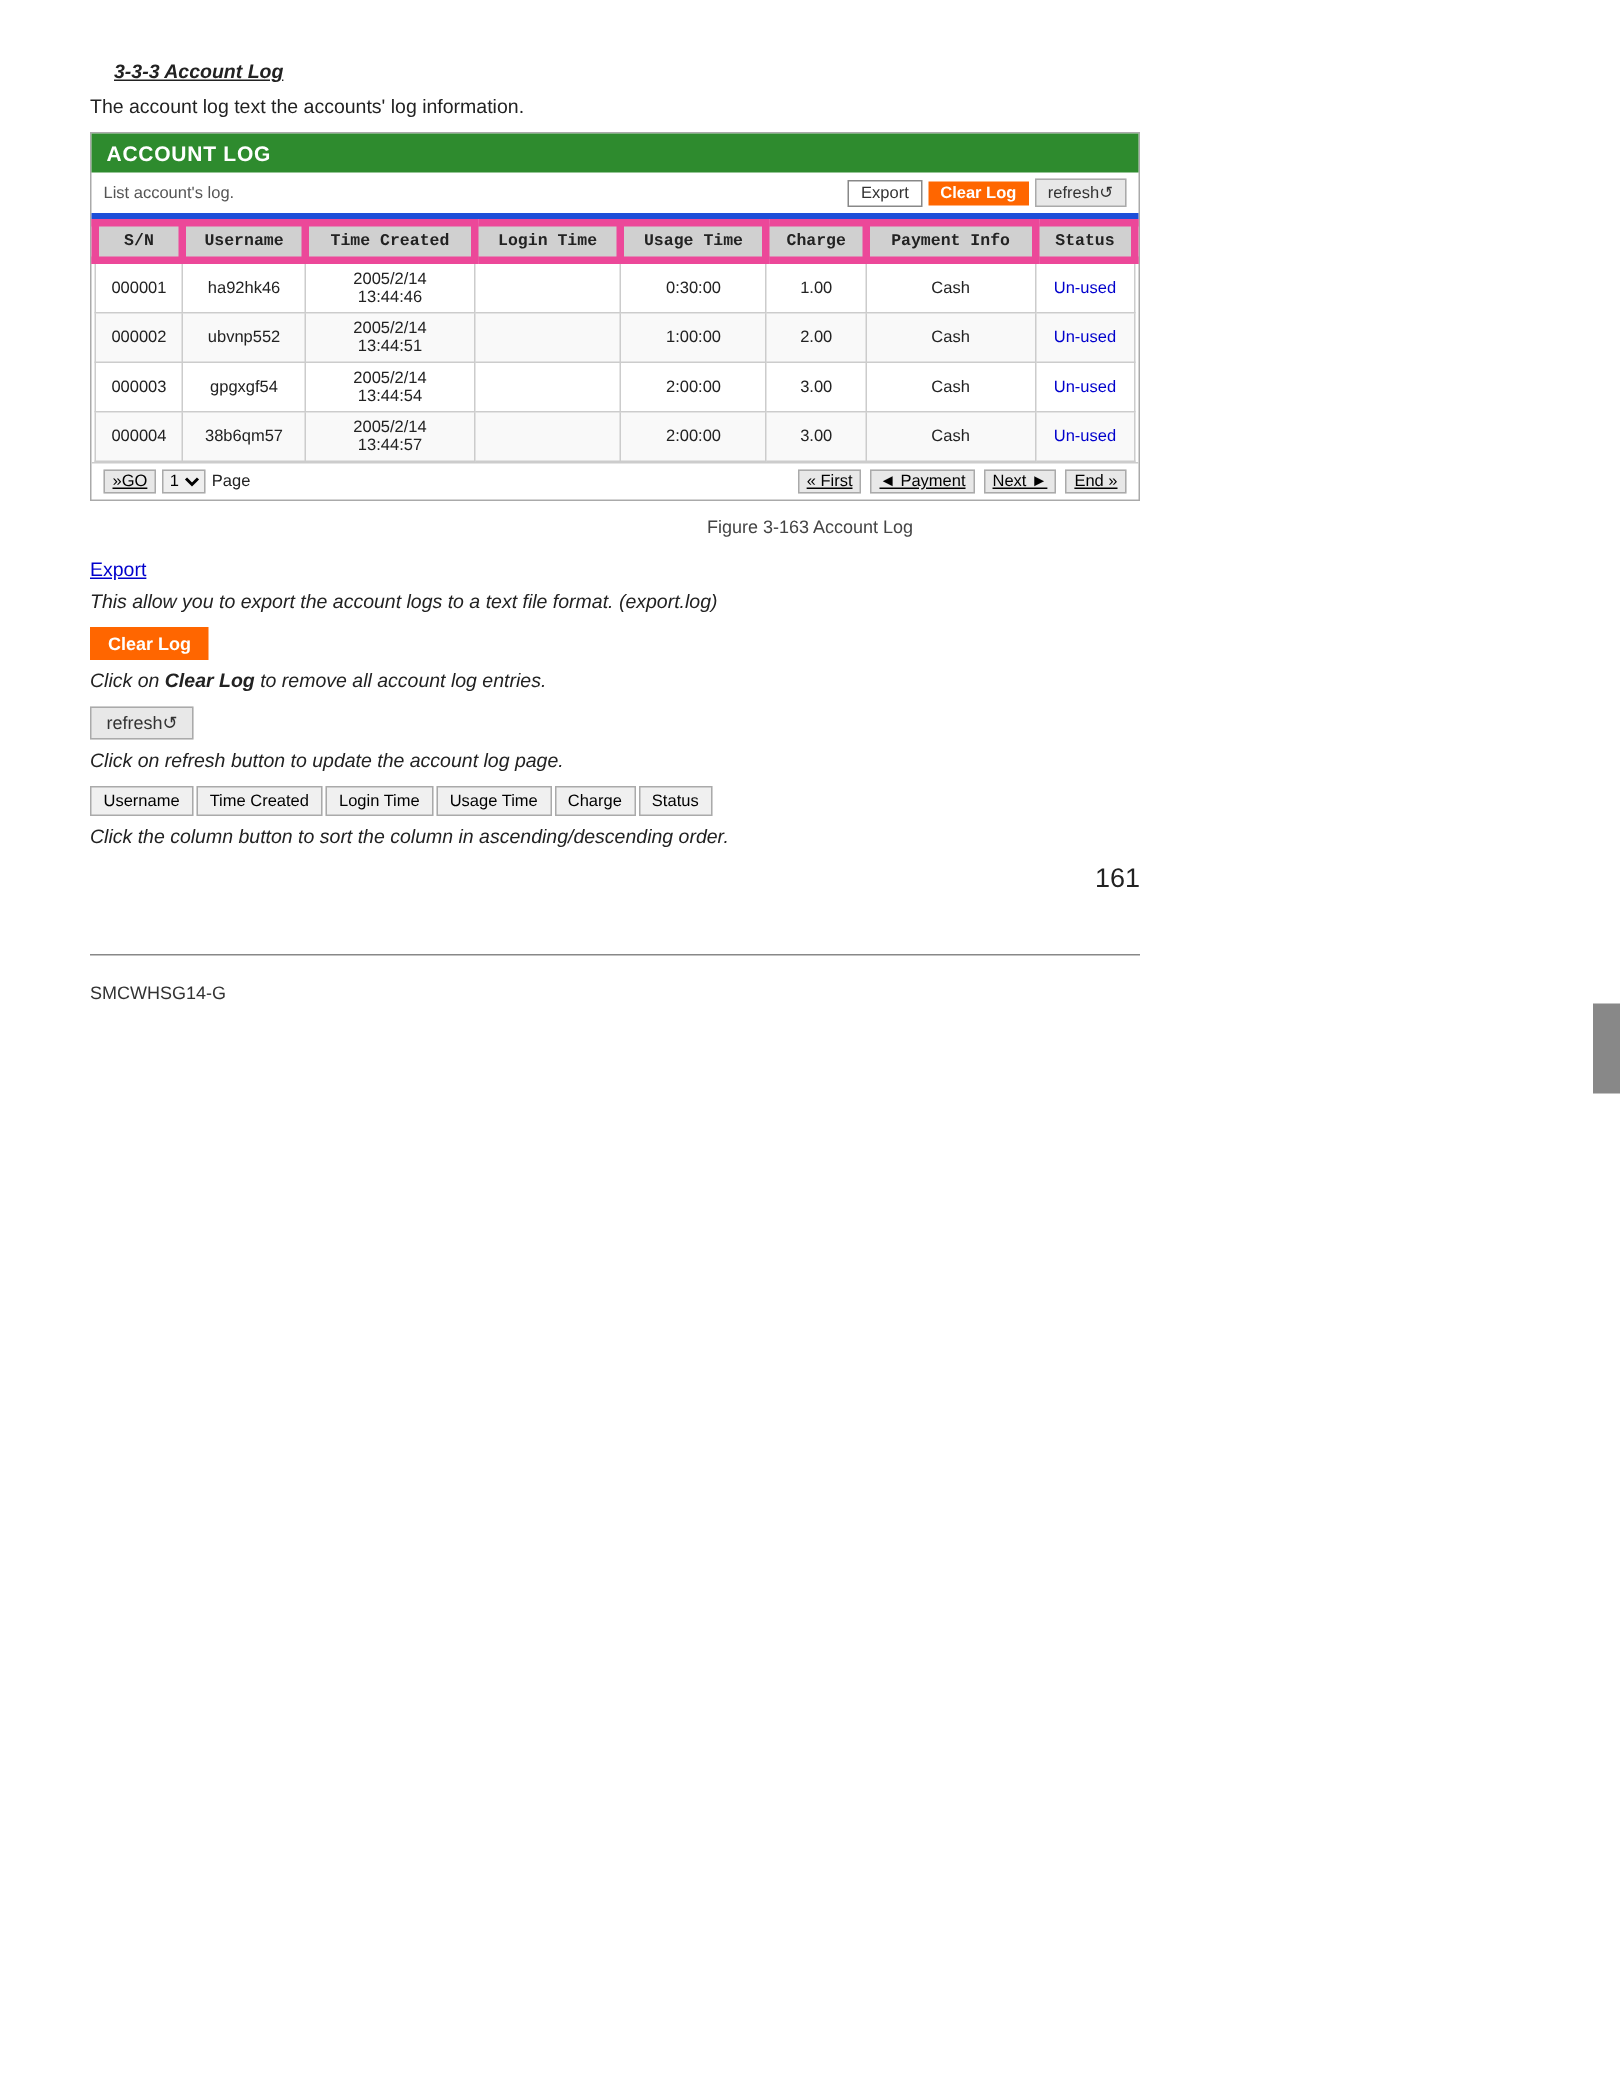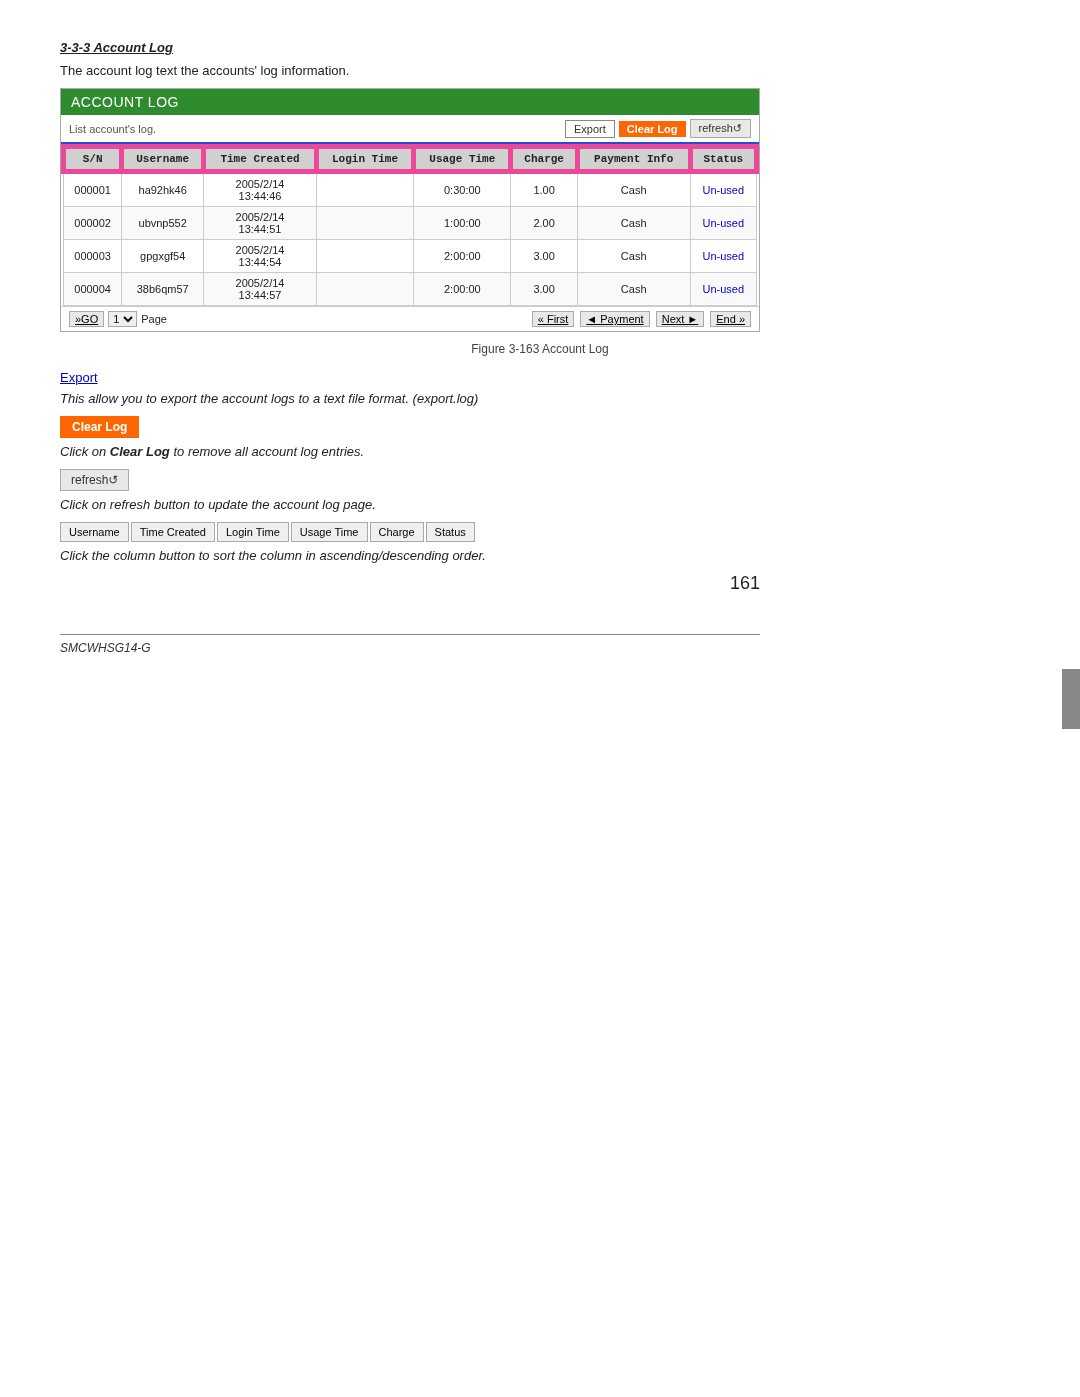--- a/index.html
+++ b/index.html
@@ -9,46 +9,47 @@
       font-size: 13px;
       color: #222;
       padding: 40px 60px;
     }
     .section-title {
       font-size: 13px;
       font-weight: bold;
       font-style: italic;
       text-decoration: underline;
       margin-bottom: 8px;
+      margin-left: 16px;
     }
     .intro-text {
       font-size: 13px;
       margin-bottom: 10px;
     }
     
     .account-log-panel {
       border: 1px solid #aaa;
       background: #fff;
       width: 700px;
       margin-bottom: 10px;
     }
     .panel-header {
       background: #2e8b2e;
       color: #fff;
-      font-weight: normal;
+      font-weight: bold;
       font-size: 14px;
       padding: 5px 10px;
       letter-spacing: 0.5px;
     }
     .panel-toolbar {
       display: flex;
       align-items: center;
       justify-content: space-between;
       padding: 4px 8px;
-      border-bottom: 2px solid #1d4ed8;
+      border-bottom: 4px solid #1d4ed8;
     }
     .list-label {
       font-size: 11px;
       color: #555;
     }
     .toolbar-buttons {
       display: flex;
       gap: 4px;
       align-items: center;
     }
@@ -186,23 +187,22 @@
     .col-btn {
       background: #f0f0f0;
       border: 1px solid #aaa;
       padding: 3px 8px;
       font-size: 11px;
       cursor: pointer;
     }
     .footer-line {
       border-top: 1px solid #888;
       margin-top: 40px;
-      padding-top: 6px;
+      padding-top: 18px;
       font-size: 12px;
-      font-style: italic;
       color: #333;
       width: 700px;
     }
     .page-number {
       text-align: right;
       font-size: 18px;
       margin-top: 8px;
       margin-bottom: 4px;
       width: 700px;
     }

